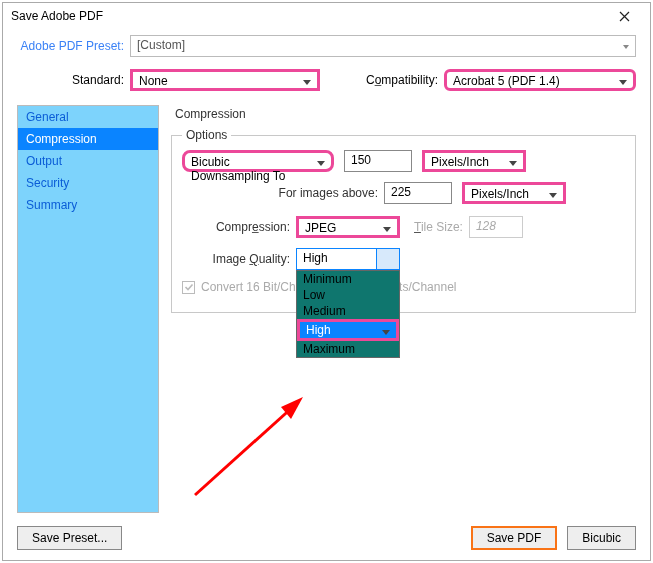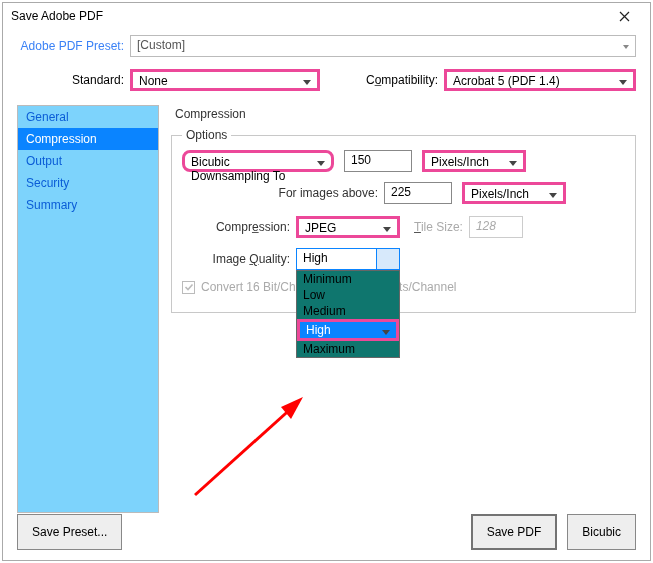--- a/index.html
+++ b/index.html
@@ -11,21 +11,21 @@
 .presetrow, .stdrow { display: flex; align-items: center; padding: 6px 14px; gap: 6px; }
 .presetrow .lbl { width: 107px; text-align: right; color: #3b82f6; }
 .preset-sel { flex: 1; height: 22px; border: 1px solid #bbb; padding: 2px 18px 2px 6px; color: #555; position: relative; background: #fff; }
 .preset-sel::after { content: ""; position: absolute; right: 6px; top: 9px; border-left: 3px solid transparent; border-right: 3px solid transparent; border-top: 4px solid #888; }
 .stdrow .lbl { width: 107px; text-align: right; color: #000; }
 .sel { height: 22px; border: 3px solid #ec4899; background: #fff; padding: 2px 20px 2px 6px; position: relative; color: #000; }
 .sel::after { content: ""; position: absolute; right: 6px; top: 8px; border-left: 4px solid transparent; border-right: 4px solid transparent; border-top: 5px solid #444; }
 .stdrow .std-sel { width: 190px; }
 .stdrow .spacer { width: 18px; }
 .stdrow .comp-lbl { text-align: right; width: 88px; }
-.stdrow .comp-sel { flex: 1; }
+.stdrow .comp-sel { flex: 1; border-radius: 6px; }
 .body { display: flex; padding: 8px 14px 10px 14px; gap: 12px; height: 426px; }
 .sidebar { width: 142px; border: 1px solid #bbb; background: #7dd3fc; }
 .sidebar .item { padding: 4px 8px; color: #0b5dd7; cursor: default; }
 .sidebar .item.active { background: #0a84ff; color: #fff; }
 .main { flex: 1; position: relative; }
 .main .page-title { padding: 2px 0 10px 4px; color: #333; }
 .fieldset { border: 1px solid #c8c8c8; padding: 14px 10px 18px 10px; position: relative; margin-top: 4px; }
 .fieldset .legend { position: absolute; top: -8px; left: 10px; background: #fff; padding: 0 4px; color: #333; }
 .row { display: flex; align-items: center; margin-bottom: 10px; }
 .row.r1 .s1 { width: 152px; border-radius: 8px; }
@@ -47,22 +47,22 @@
 .row.r4 .s4::after { background: #d7e9fb; width: 18px; height: 20px; right: 0; top: 0; border-left: 1px solid #0a84ff; border-top: 0; content: ""; position: absolute; }
 .row.r4 .s4 .chev { position: absolute; right: 5px; top: 8px; border-left: 4px solid transparent; border-right: 4px solid transparent; border-top: 5px solid #444; }
 .dropdown { position: absolute; top: 22px; left: 114px; width: 104px; border: 1px solid #666; background: #0f766e; z-index: 5; }
 .dropdown .opt { padding: 1px 6px; color: #000; }
 .dropdown .opt.sel { background: #0a84ff; color: #fff; }
 .chk-row { margin-top: 6px; display: flex; align-items: center; gap: 6px; color: #aaa; }
 .chk { width: 13px; height: 13px; border: 1px solid #bbb; background: #fff; display: inline-flex; align-items: center; justify-content: center; }
 .chk svg { display: block; }
 .arrow-svg { position: absolute; left: 14px; top: 280px; pointer-events: none; }
 .footer { position: absolute; bottom: 10px; left: 14px; right: 14px; display: flex; align-items: center; }
-.btn { height: 36px; border: 1px solid #888; background: #eee; padding: 0 14px; color: #000; }
-.btn.primary { border: 2px solid #737373; background: #eee; }
+.btn { height: 24px; border: 1px solid #888; background: #eee; padding: 0 14px; color: #000; }
+.btn.primary { border: 2px solid #f97316; background: #eee; }
 .footer .gap { flex: 1; }
 .footer .btn + .btn { margin-left: 10px; }
 .underline { text-decoration: underline; text-decoration-color: #555; }
 </style>
 </head>
 <body>
 
 <div class="dlg">
 
   <div class="titlebar">

